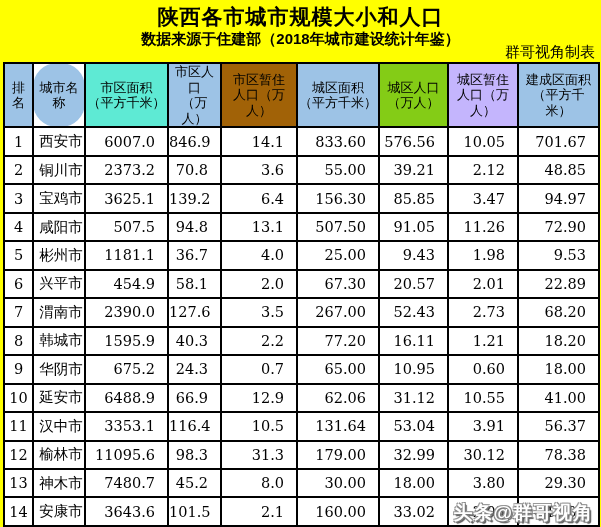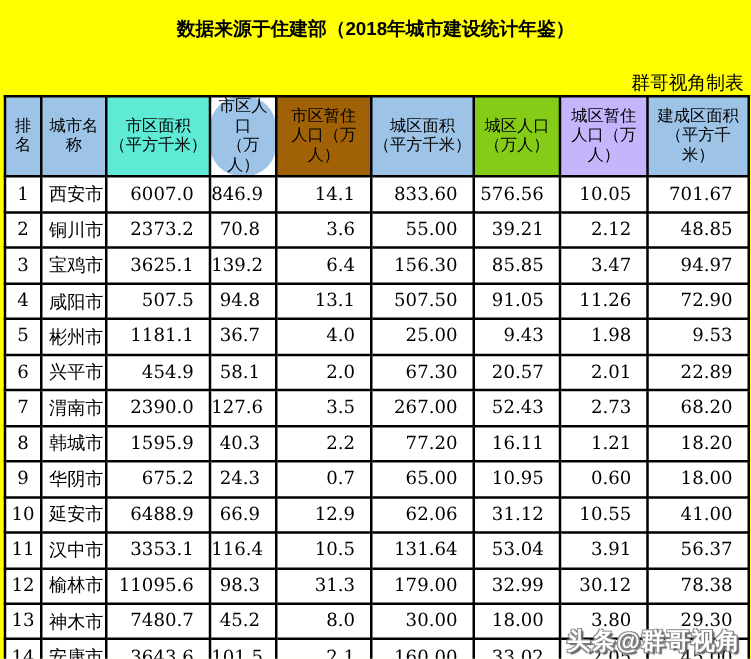--- a/index.html
+++ b/index.html
@@ -14,21 +14,21 @@
     background:var(--yellow);
     font-family:"Liberation Sans", sans-serif;
   }
   .top-band{height:62px;position:relative;}
   .main-title{
     text-align:center;font-size:21px;font-weight:bold;color:#000;
     padding-top:5px;letter-spacing:1px;line-height:1.1;
   }
   .sub-title{
     text-align:center;font-size:15px;font-weight:bold;color:#000;
-    margin-top:14px;
+    margin-top:2px;
   }
   .credit{
     position:absolute;right:6px;bottom:0;font-size:15px;color:#000;
   }
   table{
     border-collapse:collapse;table-layout:fixed;
     margin-left:3px;width:596px;height:465px;
     background:var(--cell-white);
     font-family:"DejaVu Serif", serif;
   }
@@ -53,43 +53,44 @@
     color:#FFFFFF;
     text-shadow:1px 1px 0 #777, -1px -1px 0 #999, 1px -1px 0 #888,
                 -1px 1px 0 #888, 2px 2px 1px #555;
     pointer-events:none;
   }
 </style>
 </head>
 <body style="background: rgb(255, 255, 0);">
 
 <div class="top-band">
+  <div class="main-title">陕西各市城市规模大小和人口</div>
   <div class="sub-title">数据来源于住建部（2018年城市建设统计年鉴）</div>
   <div class="credit">群哥视角制表</div>
 </div>
 
 <table>
   <colgroup>
       <col style="width: 29px;">
       <col style="width: 52px;">
       <col style="width: 83px;">
       <col style="width: 53px;">
       <col style="width: 76px;">
       <col style="width: 82px;">
       <col style="width: 69px;">
       <col style="width: 70px;">
       <col style="width: 81px;">
     </colgroup>
   <thead>
     <tr>
         <th style="background: rgb(157, 195, 230);">排名</th>
-        <th style="background: rgb(157, 195, 230);">城市名称</th>
+        <th style="background: rgb(157, 195, 230); border-radius: 24px;">城市名称</th>
         <th style="background: #5eead4;">市区面积
 （平方千米）</th>
-        <th style="background: rgb(157, 195, 230); border-radius: 25px;">市区人口
+        <th style="background: rgb(157, 195, 230);">市区人口
 （万人）</th>
         <th style="background: #a16207;">市区暂住
 人口（万人）</th>
         <th style="background: rgb(157, 195, 230);">城区面积
 （平方千米）</th>
         <th style="background: #84cc16;">城区人口
 （万人）</th>
         <th style="background: #c4b5fd; margin-left: 27px;">城区暂住
 人口（万人）</th>
         <th style="background: rgb(157, 195, 230);">建成区面积

